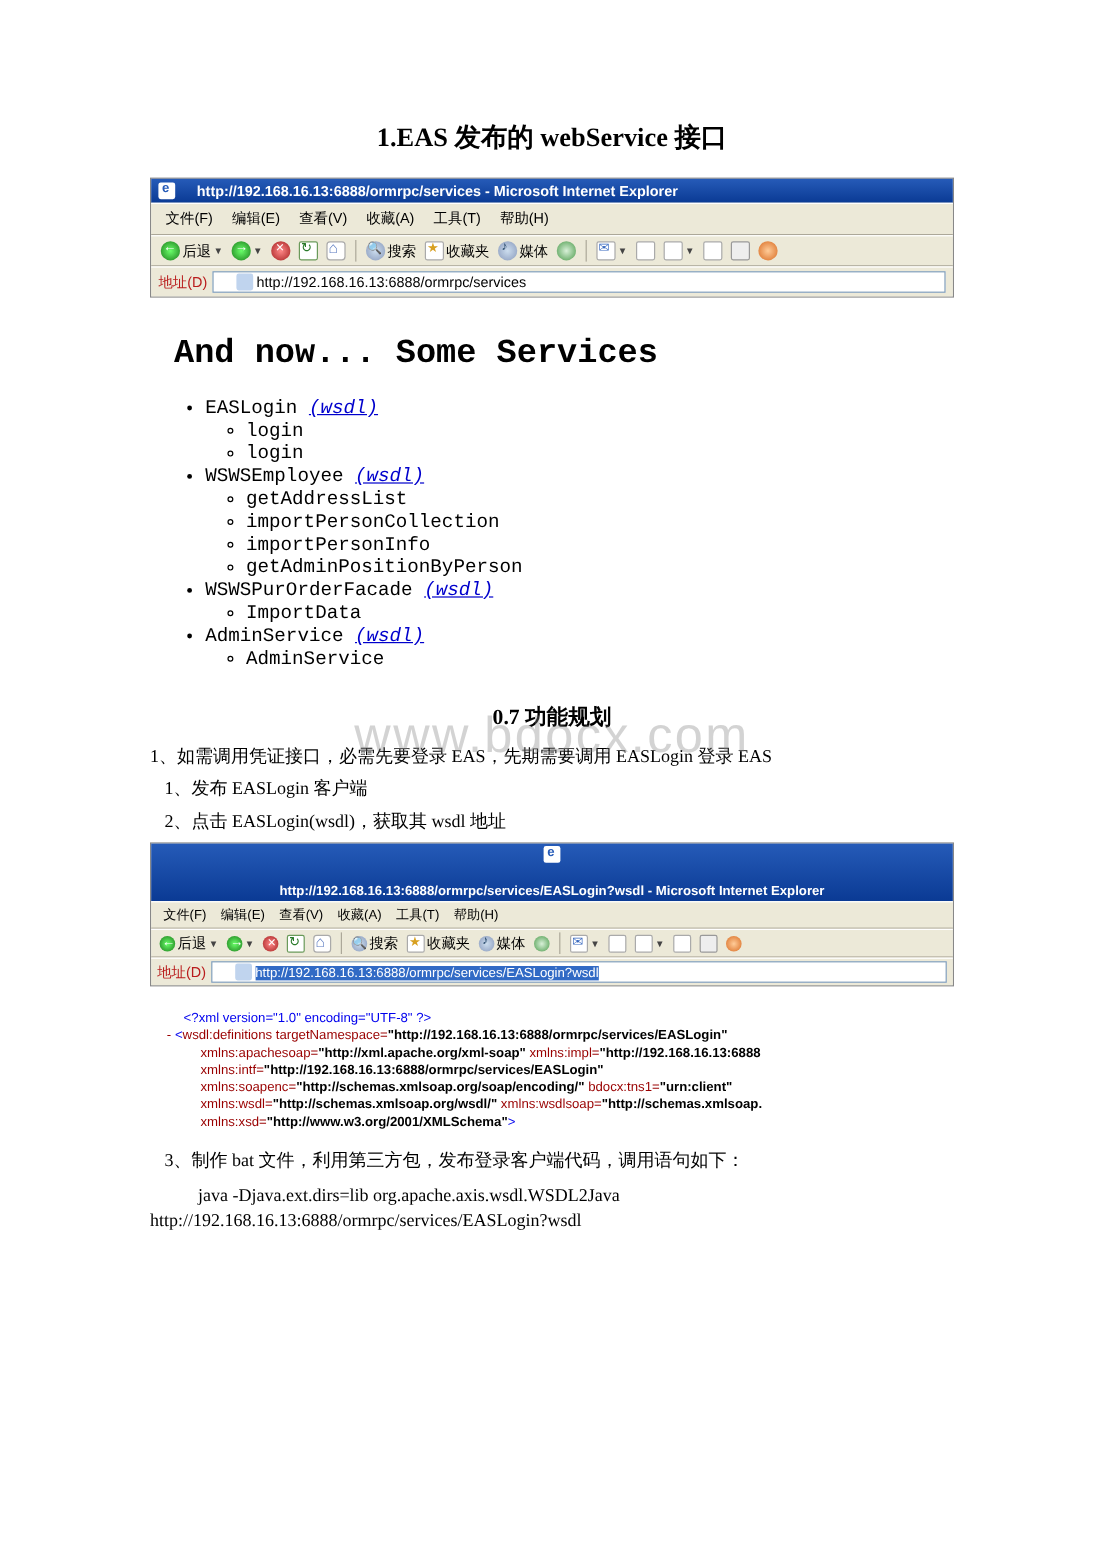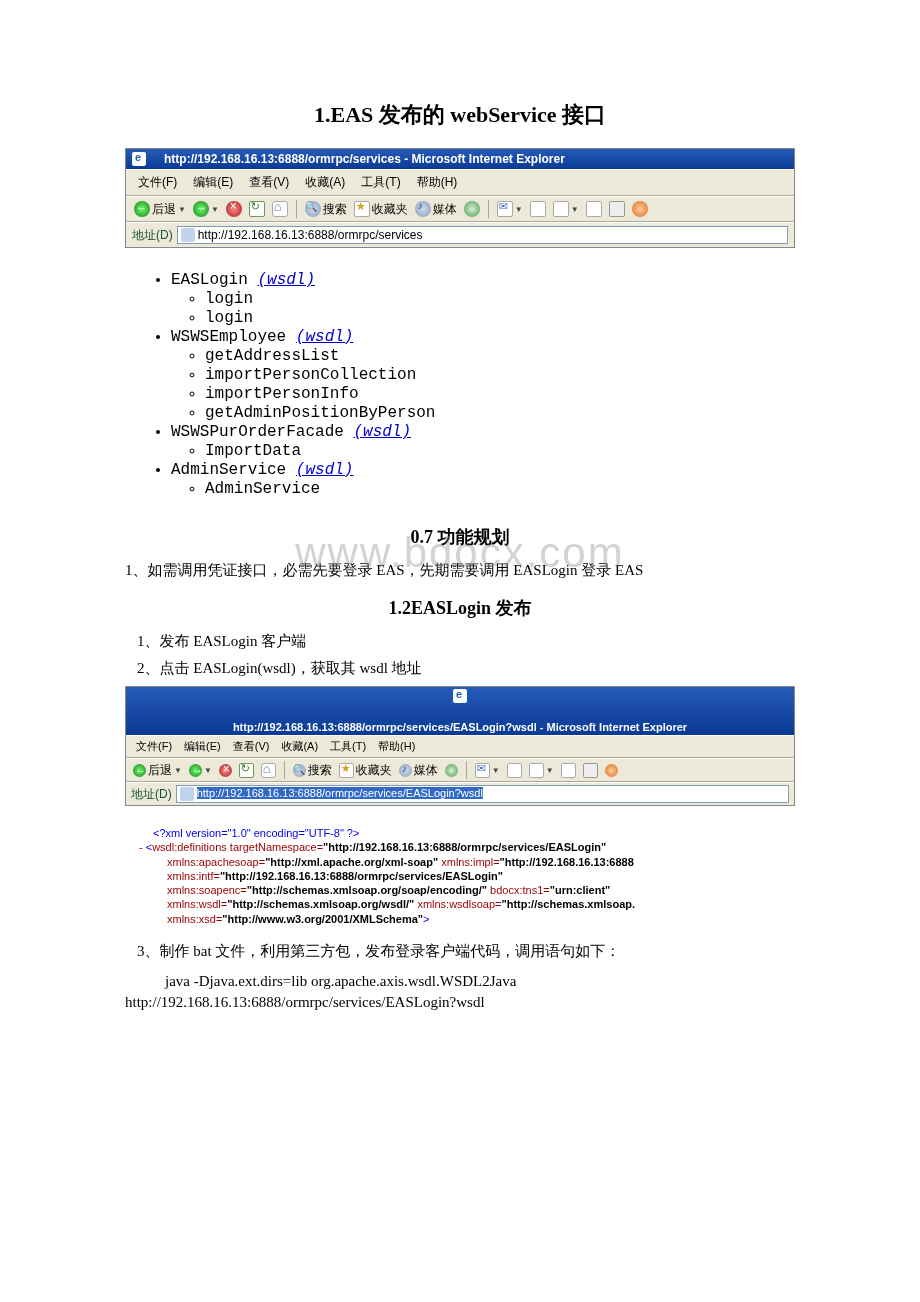--- a/index.html
+++ b/index.html
@@ -123,28 +123,28 @@
     .tb-sep { width:1px; height:18px; background:#aca899; margin:0 3px;}
     .tb-drop { font-size:8px; color:#444;}
     .browser-addressbar {
       background: #ece9d8;
       padding: 3px 6px;
       border-top: 1px solid #fff;
       display: flex;
       align-items: center;
       gap: 4px;
     }
-    .addr-label { color:#14532d; }
+    .addr-label { color:#b91c1c; }
     .addr-input {
       flex: 1;
       background: white;
       border: 1px solid #7f9db9;
-      padding: 1px 3px;
+      padding: 1px 19px;
       display: flex;
-      align-items: flex-start;
+      align-items: flex-end;
       gap: 3px;
       font-size: 12px;
     }
     .addr-input.selected .url-text {
       background: #316ac5;
       color: white;
     }
     .ie-small-icon {
       display: inline-block;
       width: 14px;
@@ -303,20 +303,21 @@
     <div class="browser-addressbar">
       <span class="addr-label">地址(D)</span>
       <div class="addr-input">
         <span class="ie-small-icon"></span>
         <span class="url-text">http://192.168.16.13:6888/ormrpc/services</span>
       </div>
     </div>
   </div>
 
   <div class="services-content">
+    <h2>And now... Some Services</h2>
     <ul class="outer">
       <li><span>EASLogin</span> <a class="wsdl-link">(wsdl)</a>
         <ul class="inner">
           <li>login</li>
           <li>login</li>
         </ul>
       </li>
       <li><span>WSWSEmployee</span> <a class="wsdl-link">(wsdl)</a>
         <ul class="inner">
           <li>getAddressList</li>
@@ -337,21 +338,20 @@
       </li>
     </ul>
   </div>
 
   <div class="watermark-section">
     <h2 class="sub-title">0.7 功能规划</h2>
     <div class="watermark">www.bdocx.com</div>
     <p class="body-text">1、如需调用凭证接口，必需先要登录 EAS，先期需要调用 EASLogin 登录 EAS</p>
   </div>
 
-  <h2 class="sub-title">1.2EASLogin 发布</h2>
   <p class="body-text body-text-indent">1、发布 EASLogin 客户端</p>
   <p class="body-text body-text-indent">2、点击 EASLogin(wsdl)，获取其 wsdl 地址</p>
 
   <div class="browser-window small">
     <div class="browser-titlebar">
       <span class="ie-icon"></span>
       <span>http://192.168.16.13:6888/ormrpc/services/EASLogin?wsdl - Microsoft Internet Explorer</span>
     </div>
     <div class="browser-menubar">
       <span>文件(F)</span>

